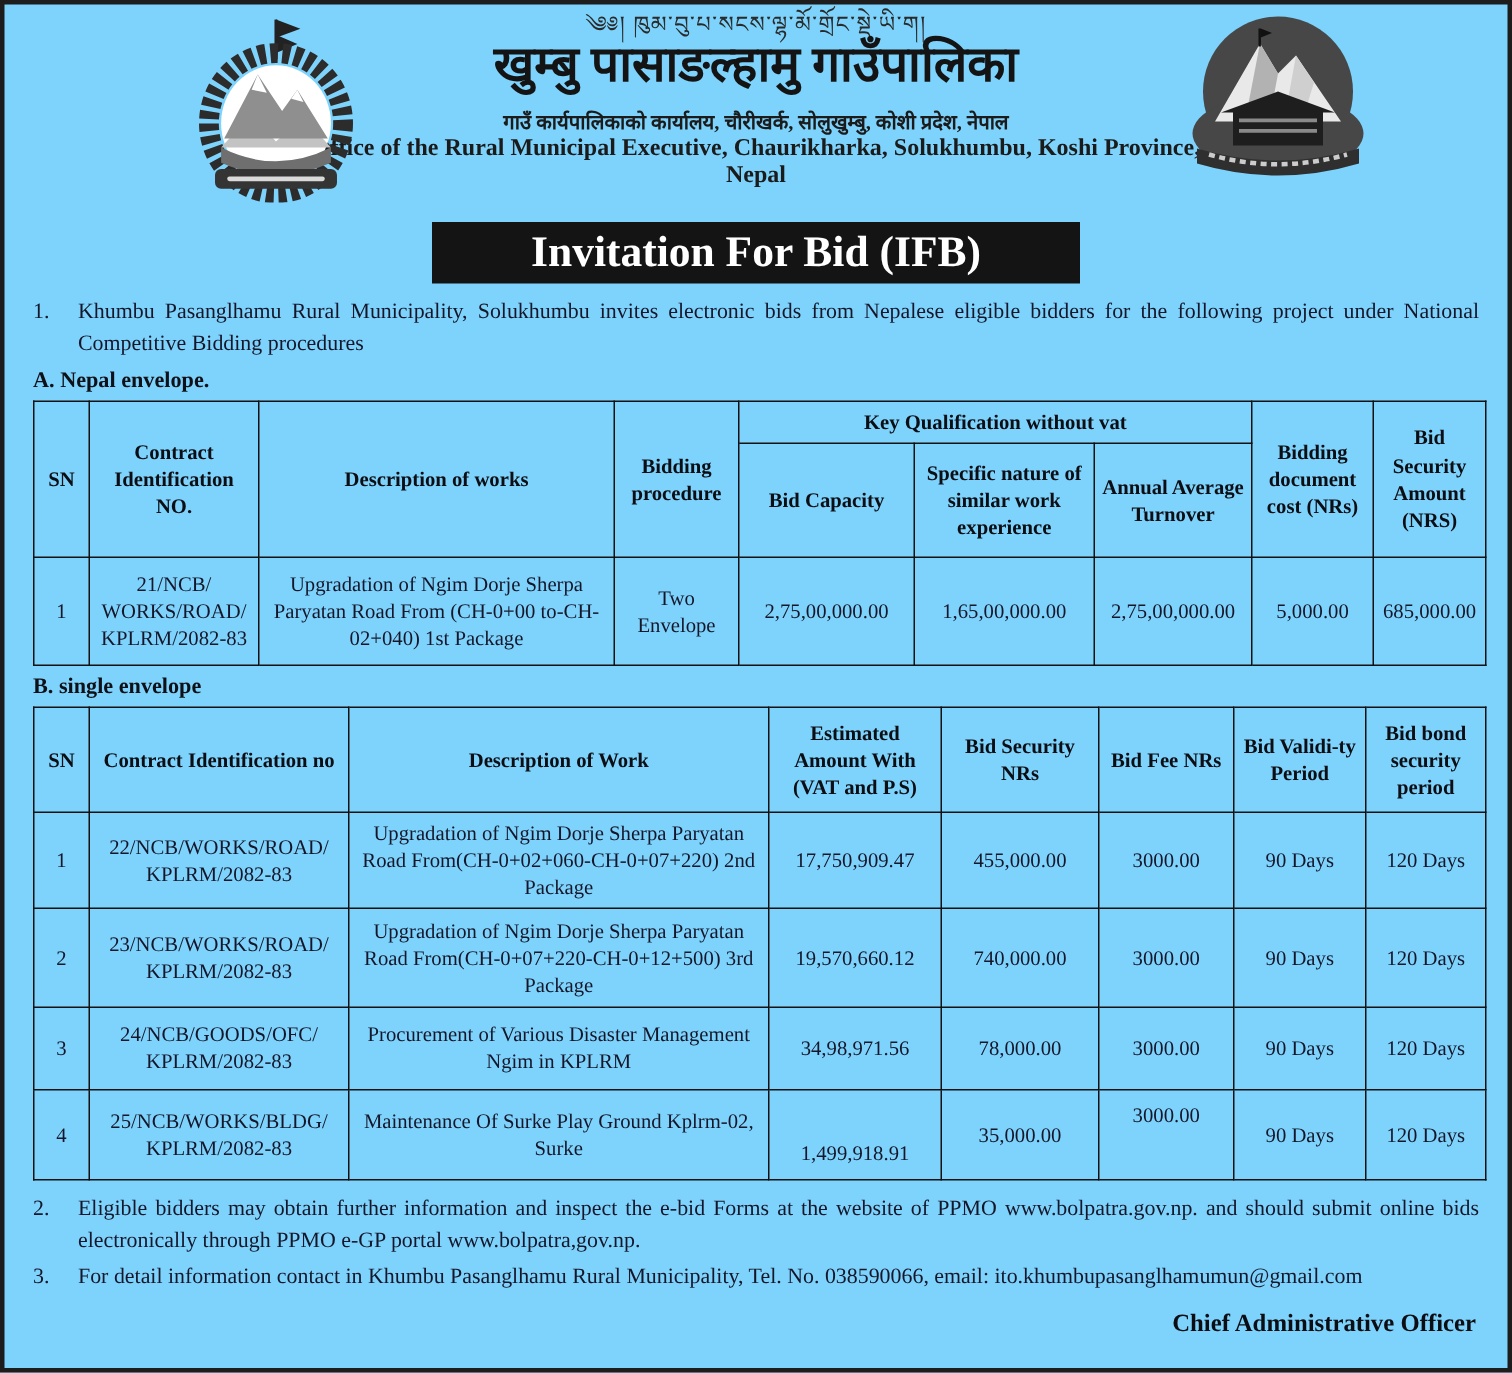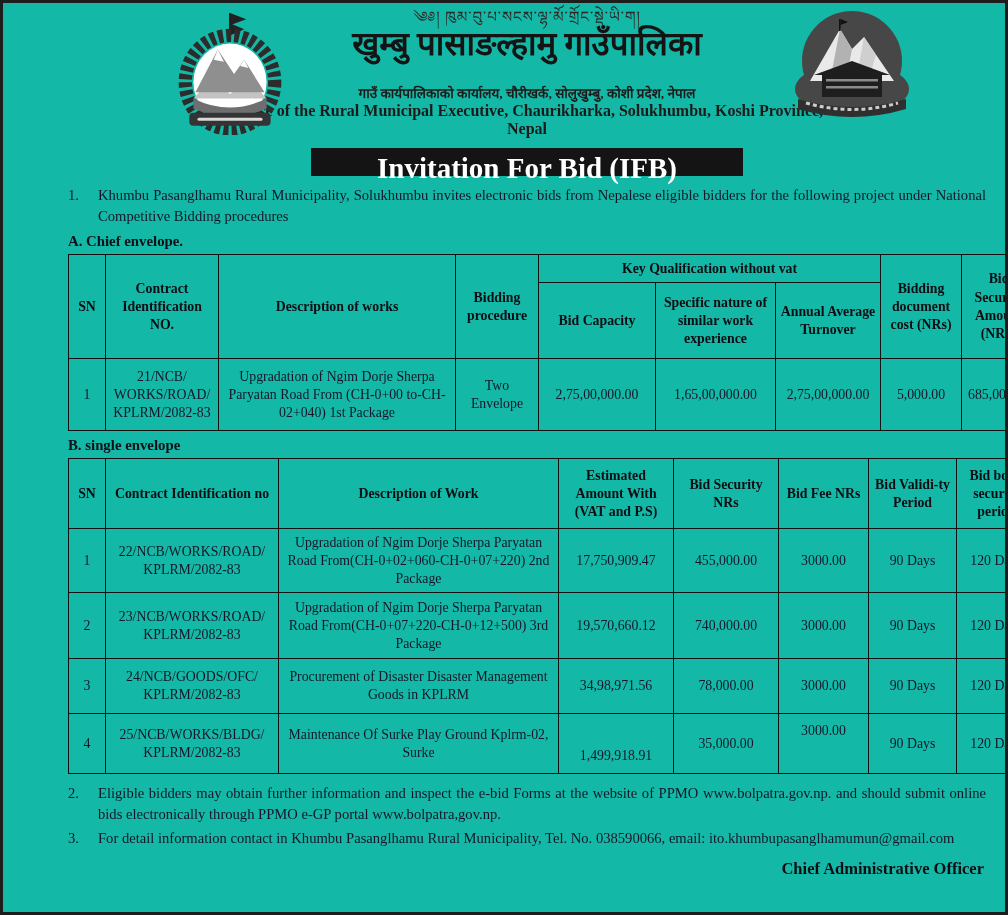--- a/index.html
+++ b/index.html
@@ -1,34 +1,34 @@
 <!DOCTYPE html>
 <html><head>
 <meta charset="utf-8">
 <style>
   * { margin:0; padding:0; box-sizing:border-box; }
   body { background:#e8e8e8; font-family:"Liberation Serif", serif; }
   .page {
-    width:1008px; height:915px; background:#14b8a6;
+    width:1008px; height:915px; background:#7dd3fc;
     border:3px solid #1d1d1d; margin:0 auto; position:relative;
-    color:#16162a; overflow:hidden;padding-left:46px;
+    color:#16162a; overflow:hidden;
   }
   
   .header { position:relative; height:138px; }
   .emblem-left { position:absolute; left:128px; top:8px; width:106px; height:124px; }
   .logo-right  { position:absolute; right:93px; top:6px; width:120px; height:118px; }
   .header-center { width:600px; margin:0 auto; text-align:center; padding-top:5px; }
   .tibetan { font-size:15px; color:#2a2a2a; letter-spacing:1px; line-height:1.2; }
   .title-np { font-size:33px; font-weight:bold; color:#141414; line-height:1.15; }
   .title-en { font-size:26px; font-weight:bold; color:#141414; line-height:1.05; letter-spacing:.2px; }
-  .sub-np { font-size:13.5px; font-weight:bold; color:#1b1b1b; margin-top:20px; }
+  .sub-np { font-size:13.5px; font-weight:bold; color:#1b1b1b; margin-top:8px; }
   .sub-en { font-size:16px; font-weight:bold; color:#1b1b1b; }
   
   .banner {
-    width:432px; height:28px; margin:7px auto 0 auto; background:#141414;
+    width:432px; height:41px; margin:7px auto 0 auto; background:#141414;
     color:#ffffff; font-weight:bold; font-size:29px; text-align:center; line-height:40px;
   }
   .date-line { text-align:center; font-weight:bold; font-size:15.5px; margin-top:8px; color:#101018; }
   
   .content { padding:0 19px; }
   .list-item { display:flex; margin-top:9px; font-size:14.6px; line-height:1.45; }
   .list-item .num { width:30px; flex:0 0 30px; }
   .list-item .txt { flex:1; text-align:justify; }
   .sec-heading { font-weight:bold; font-size:14.8px; margin-top:6px; color:#101018; }
   
@@ -94,21 +94,21 @@
 
   <div class="banner">Invitation For Bid (IFB)</div>
 
   <div class="content">
 
     <div class="list-item">
       <span class="num">1.</span>
       <span class="txt">Khumbu Pasanglhamu Rural Municipality, Solukhumbu invites electronic bids from Nepalese eligible bidders for the following project under National Competitive Bidding procedures</span>
     </div>
 
-    <div class="sec-heading">A. Chief envelope.</div>
+    <div class="sec-heading">A. Nepal envelope.</div>
 
     <table>
       <colgroup>
         <col style="width:37px">
           <col style="width:113px">
           <col style="width:237px">
           <col style="width:83px">
         <col style="width:117px">
           <col style="width:120px">
           <col style="width:105px">
@@ -184,21 +184,21 @@
         <td>Upgradation of Ngim Dorje Sherpa Paryatan Road From(CH-0+07+220-CH-0+12+500) 3rd Package</td>
         <td>19,570,660.12</td>
         <td>740,000.00</td>
         <td>3000.00</td>
         <td>90 Days</td>
         <td>120 Days</td>
       </tr>
       <tr style="height:55px">
         <td>3</td>
         <td>24/NCB/GOODS/OFC/ KPLRM/2082-83</td>
-        <td>Procurement of Disaster Disaster Management Goods in KPLRM</td>
+        <td>Procurement of Various Disaster Management Ngim in KPLRM</td>
         <td>34,98,971.56</td>
         <td>78,000.00</td>
         <td>3000.00</td>
         <td>90 Days</td>
         <td>120 Days</td>
       </tr>
       <tr style="height:60px">
         <td>4</td>
         <td>25/NCB/WORKS/BLDG/ KPLRM/2082-83</td>
         <td>Maintenance Of Surke Play Ground Kplrm-02, Surke</td>

